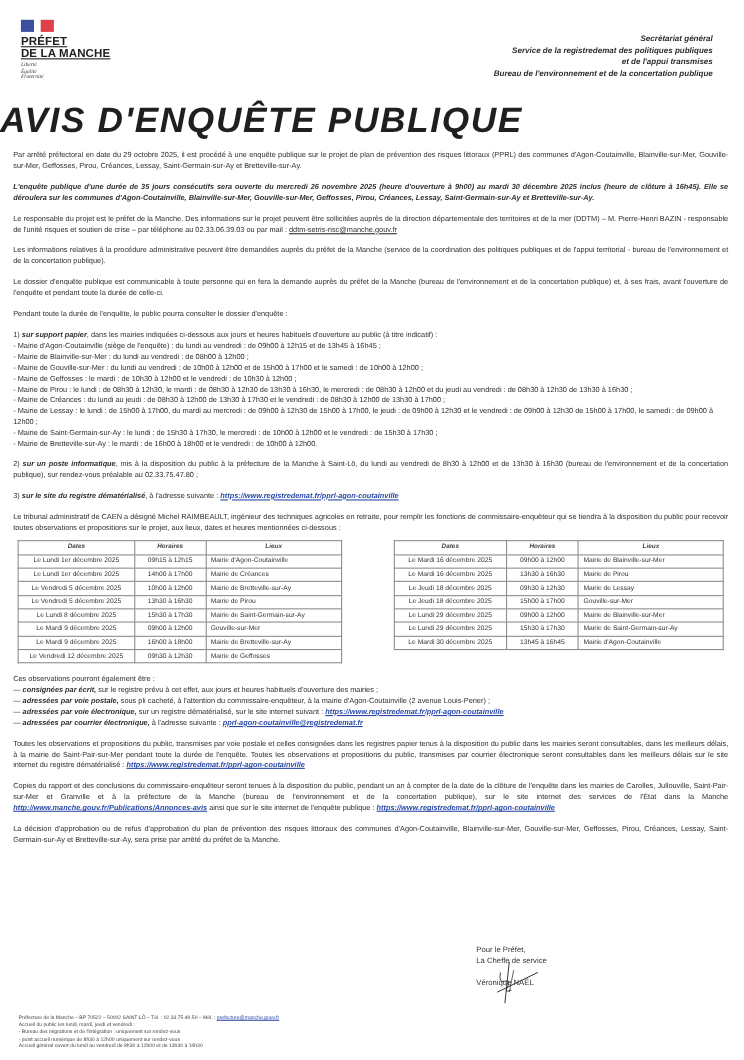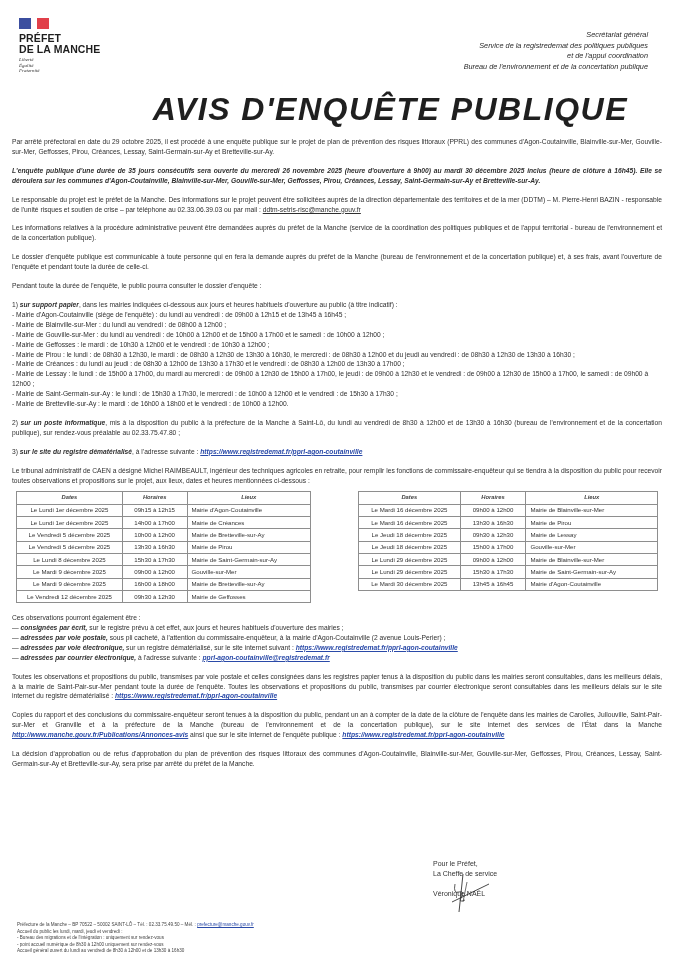--- a/index.html
+++ b/index.html
@@ -5,26 +5,26 @@
   * { box-sizing: border-box; margin: 0; padding: 0; }
   html, body { width: 676px; height: 964px; background: #ffffff; overflow: hidden; }
   body { font-family: "Liberation Sans", sans-serif; color: #2b2b2b; position: relative; }
 
   .header { position: absolute; left: 0; top: 0; width: 676px; height: 95px; }
   .logo { position: absolute; left: 19px; top: 18px; }
   .flag { display: flex; width: 30px; height: 11px; margin-bottom: 4px; }
   .flag .blue { width: 12px; height: 11px; background: #3b4e9f; }
   .flag .white { width: 6px; height: 11px; background: #ffffff; }
   .flag .red { width: 12px; height: 11px; background: #e1404a; }
-  .logo .prefet { font-weight: bold; font-size: 10.5px; line-height: 11px; color: #1e1e1e; letter-spacing: 0.1px; }
+  .logo .prefet { font-weight: bold; font-size: 10.5px; line-height: 11px; color: #1e1e1e; letter-spacing: 0.1px; text-decoration: underline; }
   .logo .motto { font-family: "Liberation Serif", serif; font-style: italic; font-size: 5px; line-height: 5.6px; color: #333; margin-top: 2px; }
 
-  .service { position: absolute; right: 28px; top: 30px; text-align: right; font-style: italic; font-weight: normal; font-size: 7.3px; line-height: 10.5px; color: #2a2a2a; }
-
-  .title { position: absolute; left: 0; top: 91px; width: 628px; text-align: right; font-weight: bold; font-style: italic; font-size: 32px; letter-spacing: 1.5px; color: #1f1f1f; }
+  .service { position: absolute; right: 28px; top: 30px; text-align: right; font-style: italic; font-weight: bold; font-size: 7.3px; line-height: 10.5px; color: #2a2a2a; }
+
+  .title { position: absolute; left: 0; top: 91px; width: 628px; text-align: left; font-weight: bold; font-style: italic; font-size: 32px; letter-spacing: 1.5px; color: #1f1f1f; }
 
   .content { position: absolute; left: 12px; top: 137px; width: 650px; font-size: 6.7px; line-height: 9.9px; color: #2f2f2f; }
   .content p { margin-bottom: 9px; text-align: justify; }
   .content p.tight { margin-bottom: 0; }
   .bi { font-weight: bold; font-style: italic; }
   .link { color: #2a4aa8; text-decoration: underline; font-style: italic; font-weight: bold; }
   .link-plain { color: #2a4aa8; text-decoration: underline; }
   .list-line { text-align: left; }
 
   .tables { display: flex; justify-content: space-between; margin: 2px 4px 10px 4px; }
@@ -55,21 +55,21 @@
     <div class="prefet">DE LA MANCHE</div>
     <div class="motto">
       <div>Liberté</div>
       <div>Égalité</div>
       <div>Fraternité</div>
     </div>
   </div>
   <div class="service">
     <div>Secrétariat général</div>
     <div>Service de la registredemat des politiques publiques</div>
-    <div>et de l'appui coordination</div>
+    <div>et de l'appui transmises</div>
     <div>Bureau de l'environnement et de la concertation publique</div>
   </div>
 </div>
 
 <h1 class="title">AVIS D'ENQUÊTE PUBLIQUE</h1>
 
 <div class="content">
   <p>Par arrêté préfectoral en date du 29 octobre 2025, il est procédé à une enquête publique sur le projet de plan de prévention des risques littoraux (PPRL) des communes d'Agon-Coutainville, Blainville-sur-Mer, Gouville-sur-Mer, Geffosses, Pirou, Créances, Lessay, Saint-Germain-sur-Ay et Bretteville-sur-Ay.</p>
   <p class="bi">L'enquête publique d'une durée de 35 jours consécutifs sera ouverte du mercredi 26 novembre 2025 (heure d'ouverture à 9h00) au mardi 30 décembre 2025 inclus (heure de clôture à 16h45). Elle se déroulera sur les communes d'Agon-Coutainville, Blainville-sur-Mer, Gouville-sur-Mer, Geffosses, Pirou, Créances, Lessay, Saint-Germain-sur-Ay et Bretteville-sur-Ay.</p>
   <p><span>Le responsable du projet est le préfet de la Manche. Des informations sur le projet peuvent être sollicitées auprès de la direction départementale des territoires et de la mer (DDTM) – M. Pierre-Henri BAZIN - responsable de l'unité risques et soutien de crise – par téléphone au 02.33.06.39.03 ou par mail : </span><span class="link-plain" style="color:#2f2f2f">ddtm-setris-risc@manche.gouv.fr</span></p>

